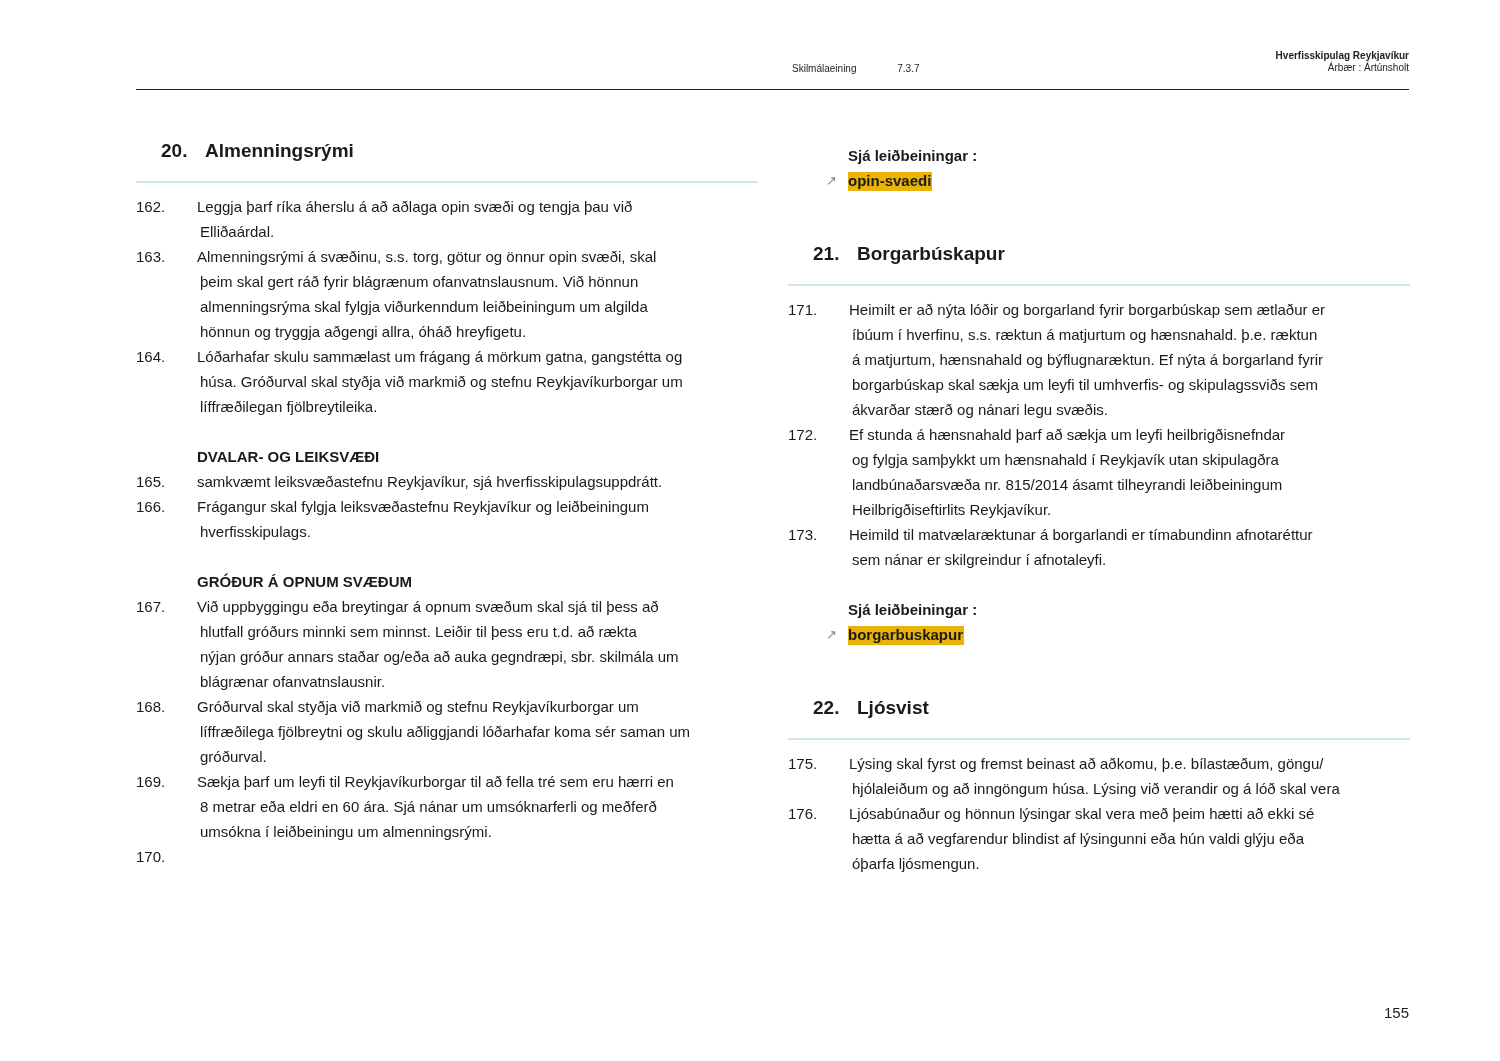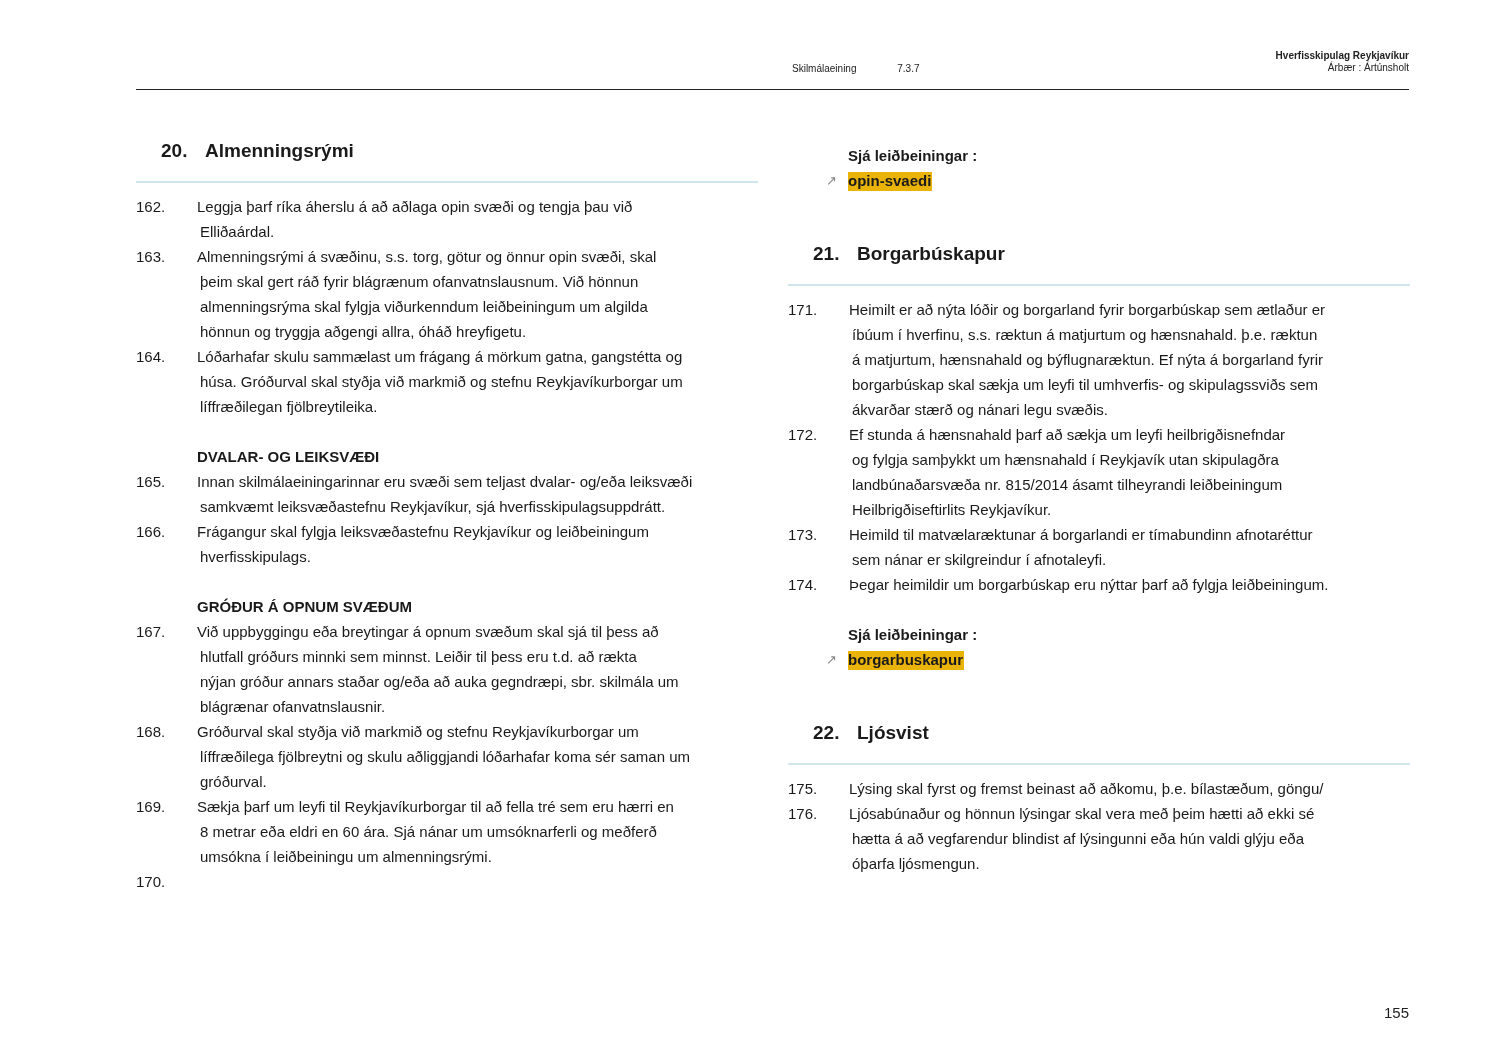--- a/index.html
+++ b/index.html
@@ -80,21 +80,20 @@
           <span class="line">húsa. Gróðurval skal styðja við markmið og stefnu Reykjavíkurborgar um</span>
           <span class="line">líffræðilegan fjölbreytileika.</span>
         </div>
       </div>
     </div>
   <div class="subhead">DVALAR- OG LEIKSVÆÐI</div>
   <div>
       <div class="item">
         <div class="n">165.</div>
         <div class="t">
-          <span class="line">Innan skilmálaeiningarinnar eru svæði sem teljast dvalar- og/eða leiksvæði</span>
           <span class="line">samkvæmt leiksvæðastefnu Reykjavíkur, sjá hverfisskipulagsuppdrátt.</span>
         </div>
       </div>
       <div class="item">
         <div class="n">166.</div>
         <div class="t">
           <span class="line">Frágangur skal fylgja leiksvæðastefnu Reykjavíkur og leiðbeiningum</span>
           <span class="line">hverfisskipulags.</span>
         </div>
       </div>
@@ -168,45 +167,40 @@
           <span class="line">Heilbrigðiseftirlits Reykjavíkur.</span>
         </div>
       </div>
       <div class="item">
         <div class="n">173.</div>
         <div class="t">
           <span class="line">Heimild til matvælaræktunar á borgarlandi er tímabundinn afnotaréttur</span>
           <span class="line">sem nánar er skilgreindur í afnotaleyfi.</span>
         </div>
       </div>
-      <div class="item">
-        <div class="n">174.</div>
-        <div class="t">
-          <span class="line">Þegar heimildir um borgarbúskap eru nýttar þarf að fylgja leiðbeiningum.</span>
-        </div>
-      </div>
     </div>
 
   <div class="guide" style="margin-top:25px;">
     <div class="lbl">Sjá leiðbeiningar :</div>
     <div class="link-row">
       <span class="arrow">↗</span>
       <span class="link">borgarbuskapur</span>
     </div>
   </div>
 
   <div class="sec-title" style="margin-top:46px;">
     <span class="num">22.</span><span>Ljósvist</span>
   </div>
   <div class="sec-rule"></div>
   <div>
       <div class="item">
         <div class="n">175.</div>
         <div class="t">
           <span class="line">Lýsing skal fyrst og fremst beinast að aðkomu, þ.e. bílastæðum, göngu/</span>
+          <span class="line">hjólaleiðum og að inngöngum húsa. Lýsing við verandir og á lóð skal vera</span>
         </div>
       </div>
       <div class="item">
         <div class="n">176.</div>
         <div class="t">
           <span class="line">Ljósabúnaður og hönnun lýsingar skal vera með þeim hætti að ekki sé</span>
           <span class="line">hætta á að vegfarendur blindist af lýsingunni eða hún valdi glýju eða</span>
           <span class="line">óþarfa ljósmengun.</span>
         </div>
       </div>

